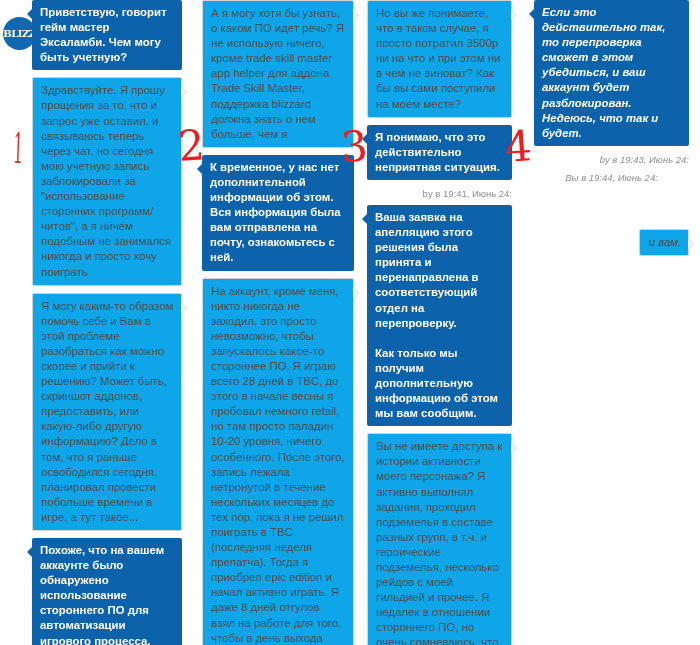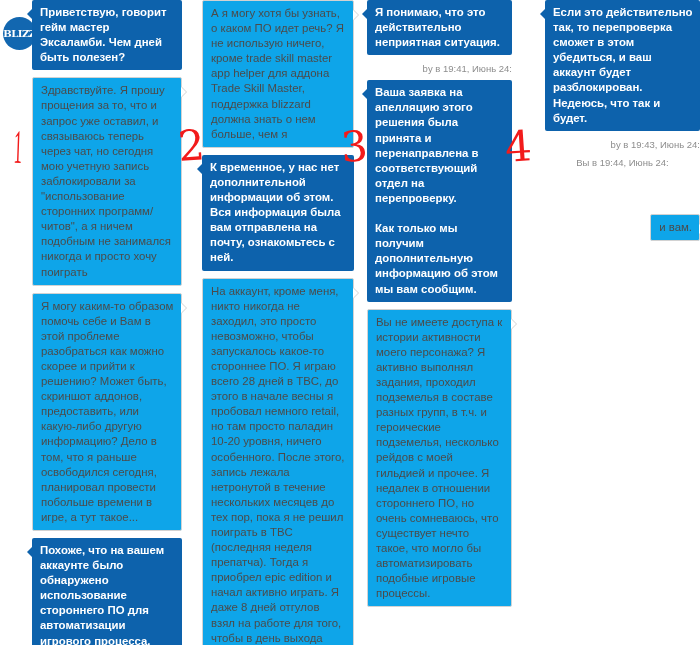--- a/index.html
+++ b/index.html
@@ -16,21 +16,21 @@
     background: #ffffff;
   }
   .column {
     position: absolute;
     top: 0;
     width: 155px;
   }
   #col1 { left: 32px; width: 150px; }
   #col2 { left: 202px; width: 152px; }
   #col3 { left: 367px; width: 145px; }
-  #col4 { left: 545px; width: 155px; }
+  #col4 { left: 534px; width: 155px; font-style: italic; }
 
   
   .msg {
     position: relative;
     font-size: 11.4px;
     line-height: 15.1px;
     padding: 5px 7px 5px 8px;
     margin-bottom: 7px;
     word-wrap: break-word;
     white-space: pre-wrap;
@@ -124,32 +124,33 @@
   #annot4 { left: 505px; top: 126px; }
 </style>
 </head>
 <body>
 
 <div id="page">
 
   <div id="avatar">BLIZZ</div>
 
   <div class="column" id="col1">
-      <div class="msg agent">Приветствую, говорит гейм мастер Эксаламби. Чем дней быть полезен?</div>
+      <div class="msg agent">Приветствую, говорит гейм мастер Эксаламби. Чем могу быть учетную?</div>
       <div class="msg user">Здравствуйте. Я прошу прощения за то, что и запрос уже оставил, и связываюсь теперь через чат, но сегодня мою учетную запись заблокировали за "использование сторонних программ/читов", а я ничем подобным не занимался никогда и просто хочу поиграть</div>
       <div class="msg user">Я могу каким-то образом помочь себе и Вам в этой проблеме разобраться как можно скорее и прийти к решению? Может быть, скриншот аддонов, предоставить, или какую-либо другую информацию? Дело в том, что я раньше освободился сегодня, планировал провести побольше времени в игре, а тут такое...</div>
       <div class="msg agent">Похоже, что на вашем аккаунте было обнаружено использование стороннего ПО для автоматизации игрового процесса.
 Боюсь, что мы можем только сменить бан на временное отстранение на пол года.</div>
     </div>
   <div class="column" id="col2">
       <div class="msg user">А я могу хотя бы узнать, о каком ПО идет речь? Я не использую ничего, кроме trade skill master app helper для аддона Trade Skill Master, поддержка blizzard должна знать о нем больше, чем я</div>
       <div class="msg agent">К временное, у нас нет дополнительной информации об этом. Вся информация была вам отправлена на почту, ознакомьтесь с ней.</div>
       <div class="msg user">На аккаунт, кроме меня, никто никогда не заходил, это просто невозможно, чтобы запускалось какое-то стороннее ПО. Я играю всего 28 дней в TBC, до этого в начале весны я пробовал немного retail, но там просто паладин 10-20 уровня, ничего особенного. После этого, запись лежала нетронутой в течение нескольких месяцев до тех пор, пока я не решил поиграть в TBC (последняя неделя препатча). Тогда я приобрел epic edition и начал активно играть. Я даже 8 дней отгулов взял на работе для того, чтобы в день выхода дополнения начать активно играть и развивать персонажа.</div>
     </div>
   <div class="column" id="col3">
+      <div class="msg user">Но вы же понимаете, что в таком случае, я просто потратил 3500р ни на что и при этом ни в чем не виноват? Как бы вы сами поступили на моем месте?</div>
       <div class="msg agent">Я понимаю, что это действительно неприятная ситуация.</div>
       <div class="timestamp left">by в 19:41, Июнь 24:</div>
       <div class="msg agent">Ваша заявка на апелляцию этого решения была принята и перенаправлена в соответствующий отдел на перепроверку.
 
 Как только мы получим дополнительную информацию об этом мы вам сообщим.</div>
       <div class="msg user">Вы не имеете доступа к истории активности моего персонажа? Я активно выполнял задания, проходил подземелья в составе разных групп, в т.ч. и героические подземелья, несколько рейдов с моей гильдией и прочее. Я недалек в отношении стороннего ПО, но очень сомневаюсь, что существует нечто такое, что могло бы автоматизировать подобные игровые процессы.</div>
     </div>
   <div class="column" id="col4">
       <div class="msg agent">Если это действительно так, то перепроверка сможет в этом убедиться, и ваш аккаунт будет разблокирован. Недеюсь, что так и будет.</div>
       <div class="timestamp left">by в 19:43, Июнь 24:</div>

